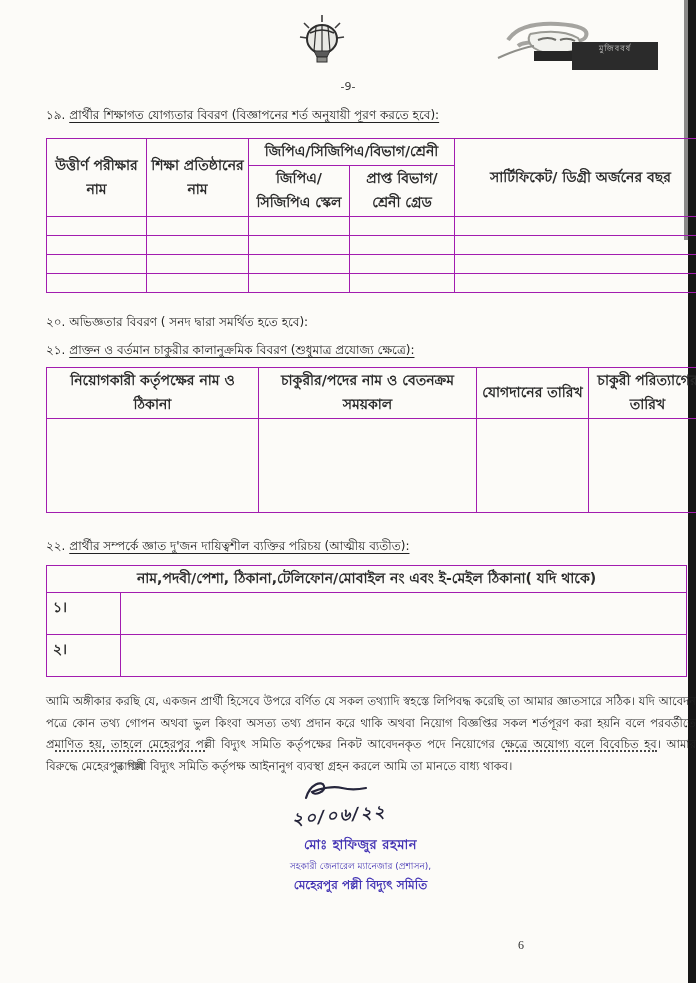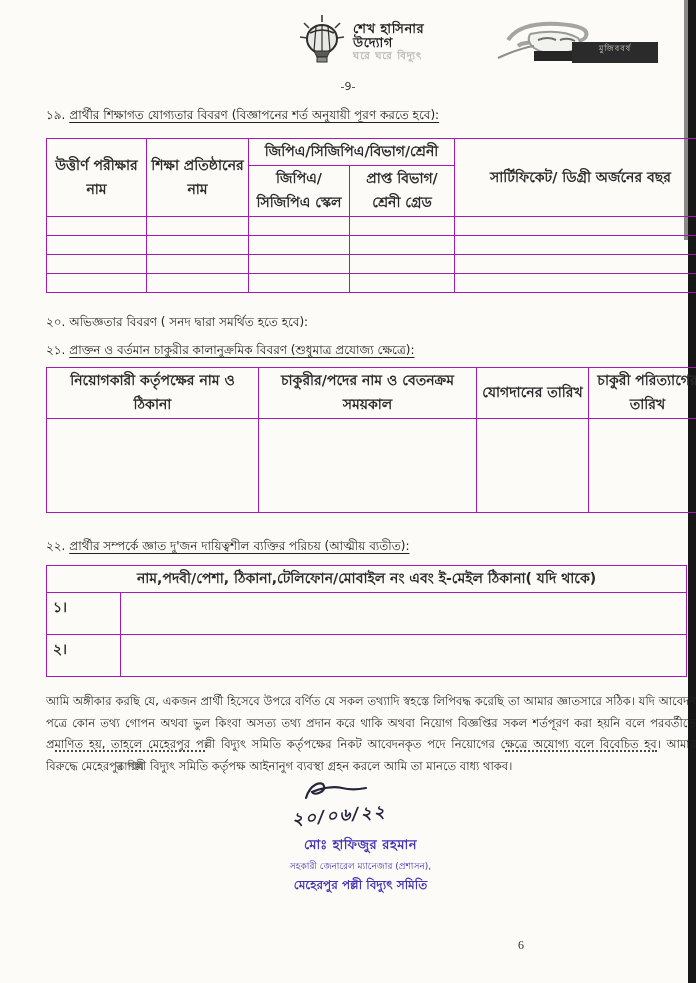--- a/index.html
+++ b/index.html
@@ -12,21 +12,21 @@
   .edge-strip{position:absolute;top:0;right:0;width:8px;height:100%;background:#171717;}
   .edge-strip::before{content:"";position:absolute;left:-4px;top:0;width:4px;height:240px;background:#2c2c2c;opacity:.55;}
 
   
   .logo-left{position:absolute;left:296px;top:13px;display:flex;align-items:flex-start;gap:5px;}
   .logo-left .txt{line-height:1.05;padding-top:9px;}
   .logo-left .t1,.logo-left .t2{font-size:13px;font-weight:bold;color:#1e1e1e;letter-spacing:.5px;}
   .logo-left .t3{font-size:10px;color:#b9b9b4;font-weight:bold;margin-top:2px;letter-spacing:1px;}
   .logo-right{position:absolute;left:490px;top:18px;width:172px;height:50px;}
   .logo-right .band{
-    position:absolute;left:82px;top:24px;width:86px;height:21px;background:#2b2b2b;
+    position:absolute;left:82px;top:24px;width:86px;height:28px;background:#2b2b2b;
     color:#cfcfcc;font-size:8px;line-height:13px;text-align:center;letter-spacing:1px;overflow:hidden;
   }
   .page-marker{position:absolute;top:80px;left:0;width:100%;text-align:center;font-size:11px;color:#3a3a3a;}
 
   
   .content{position:absolute;left:46px;top:106px;width:660px;}
   .sec-head{font-size:12px;color:#222;margin:0;}
   .sec-head .ttl{text-decoration:underline;text-underline-offset:3px;}
   table{border-collapse:collapse;table-layout:fixed;}
   th,td{border:1px solid #a21caf;font-weight:bold;font-size:14px;color:#2a2a2a;padding:1px 3px;vertical-align:middle;text-align:center;}
@@ -81,25 +81,20 @@
         </g>
         <ellipse cx="26" cy="26" rx="15" ry="14" fill="#e8e8e4" stroke="#2e2e2e" stroke-width="2"></ellipse>
         <path d="M14 20 Q26 14 38 20" fill="none" stroke="#2e2e2e" stroke-width="1.4"></path>
         <line x1="20" y1="13.5" x2="18" y2="38" stroke="#2e2e2e" stroke-width="1.2"></line>
         <line x1="26" y1="12" x2="26" y2="39" stroke="#2e2e2e" stroke-width="1.2"></line>
         <line x1="32" y1="13.5" x2="34" y2="38" stroke="#2e2e2e" stroke-width="1.2"></line>
         <path d="M18 38 L34 38 L31 44 L21 44 Z" fill="#5a5a5a" stroke="#2e2e2e"></path>
         <rect x="21" y="44" width="10" height="5" fill="#8b8b87" stroke="#2e2e2e"></rect>
       </svg>
     </span>
-    <span class="txt">
-      <div class="t1">শেখ হাসিনার</div>
-      <div class="t2">উদ্যোগ</div>
-      <div class="t3">ঘরে ঘরে বিদ্যুৎ</div>
-    </span>
   </div>
 
   <div class="logo-right">
     <span>
       <svg width="172" height="50" viewBox="0 0 172 50">
         <path d="M18 22 Q30 4 68 6 Q100 8 96 18 Q94 26 60 24 Q34 23 28 28" fill="none" stroke="#8f8f8a" stroke-width="4" opacity=".8"></path>
         <path d="M40 16 Q70 10 88 20 Q95 30 78 34 Q56 38 44 30 Q36 24 40 16" fill="#f2f2ee" stroke="#9a9a94" stroke-width="2"></path>
         <path d="M48 22 Q58 18 66 22 M70 22 Q78 19 85 23" fill="none" stroke="#6f6f6a" stroke-width="2"></path>
         <path d="M8 40 Q30 30 44 28" fill="none" stroke="#8f8f8a" stroke-width="2"></path>
         <rect x="44" y="33" width="52" height="10" fill="#262626"></rect>

